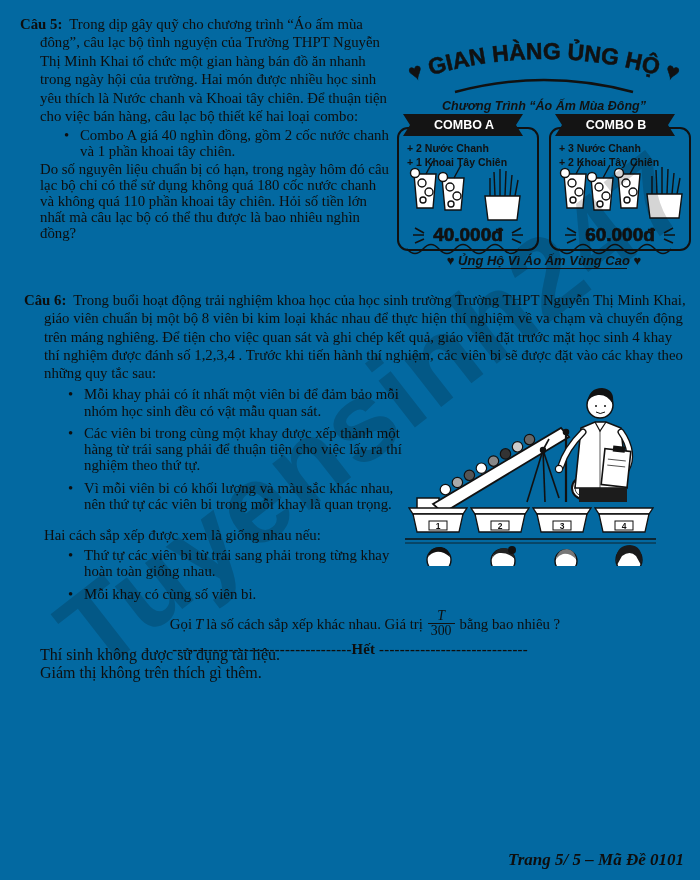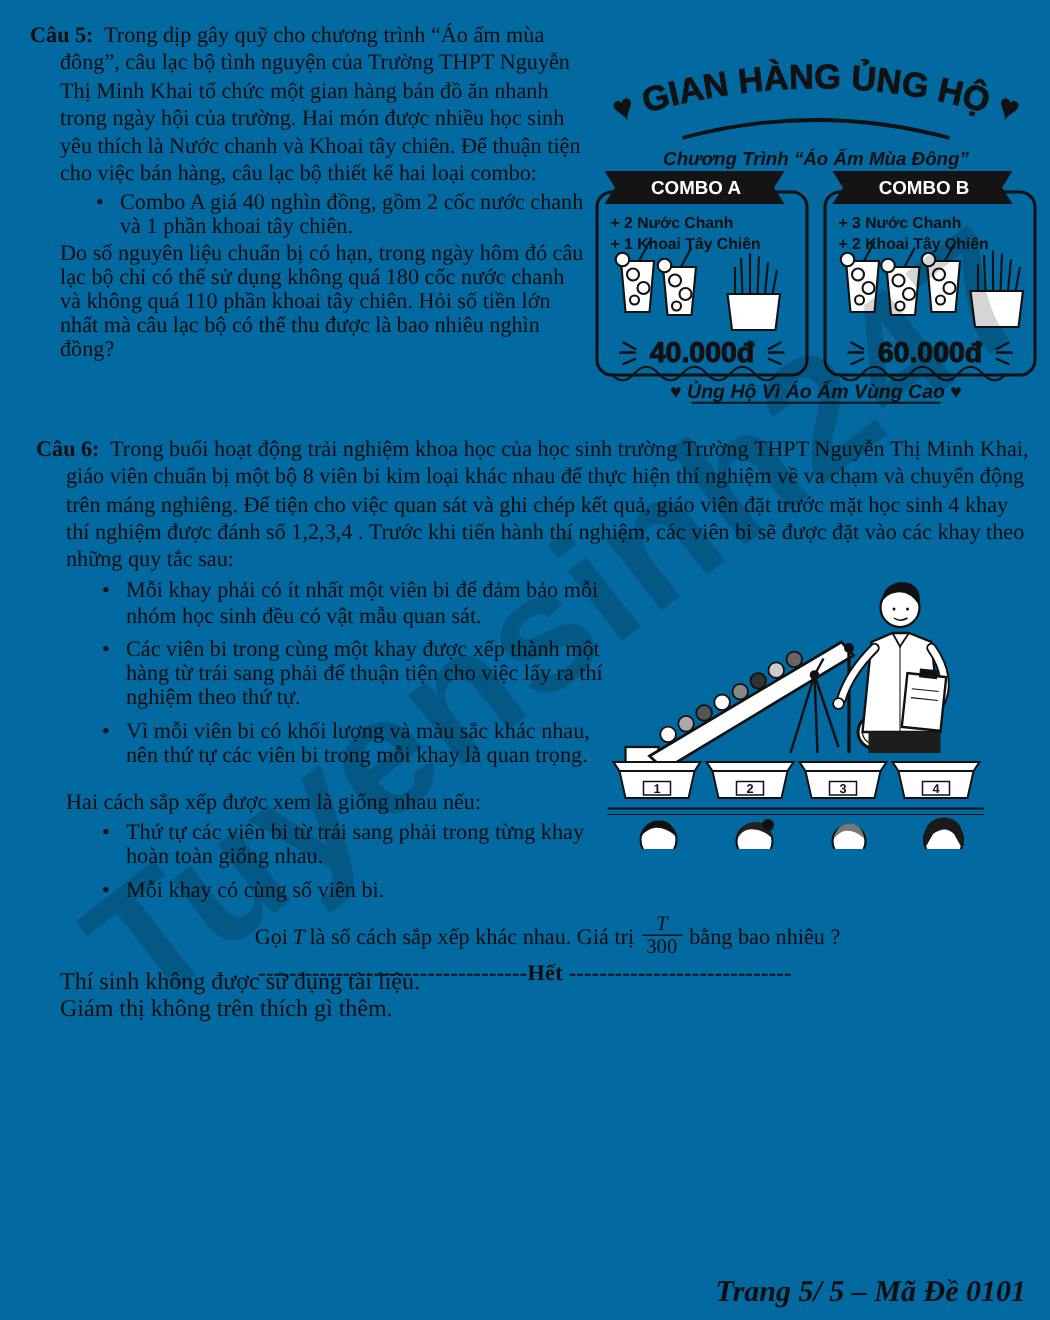--- a/index.html
+++ b/index.html
@@ -26,21 +26,21 @@
   .frac .num{font-style:italic;padding:0 2px;}
   .frac .den{border-top:1.3px solid #111;padding:0 3px;}
   .tvar{font-style:italic;margin:0 3px;}
   
   .fig5{position:absolute;left:391px;top:22px;width:306px;height:248px;}
   .fig6{position:absolute;left:403px;top:376px;width:255px;height:190px;}
   
   .het{position:absolute;left:20px;top:626px;width:660px;text-align:center;
        font-size:14.8px;font-weight:bold;letter-spacing:.2px;margin-top:15px;}
   .notes{position:absolute;left:40px;top:646px;font-size:16px;line-height:17.5px;}
-  .pageno{position:absolute;right:16px;top:850px;font-weight:bold;font-style:italic;font-size:20px;}
+  .pageno{position:absolute;right:16px;top:850px;font-weight:bold;font-style:italic;font-size:17px;}
   
   .watermark{position:absolute;left:108px;top:578px;font-family:"Liberation Sans",sans-serif;
        font-weight:bold;font-size:112px;line-height:112px;color:#d5d5d5;white-space:nowrap;
        transform:rotate(-38deg);transform-origin:left bottom;mix-blend-mode:multiply;
        pointer-events:none;letter-spacing:2px;}
   svg text{font-family:"Liberation Sans","DejaVu Sans",sans-serif;}
 </style>
 </head>
 <body>
 

